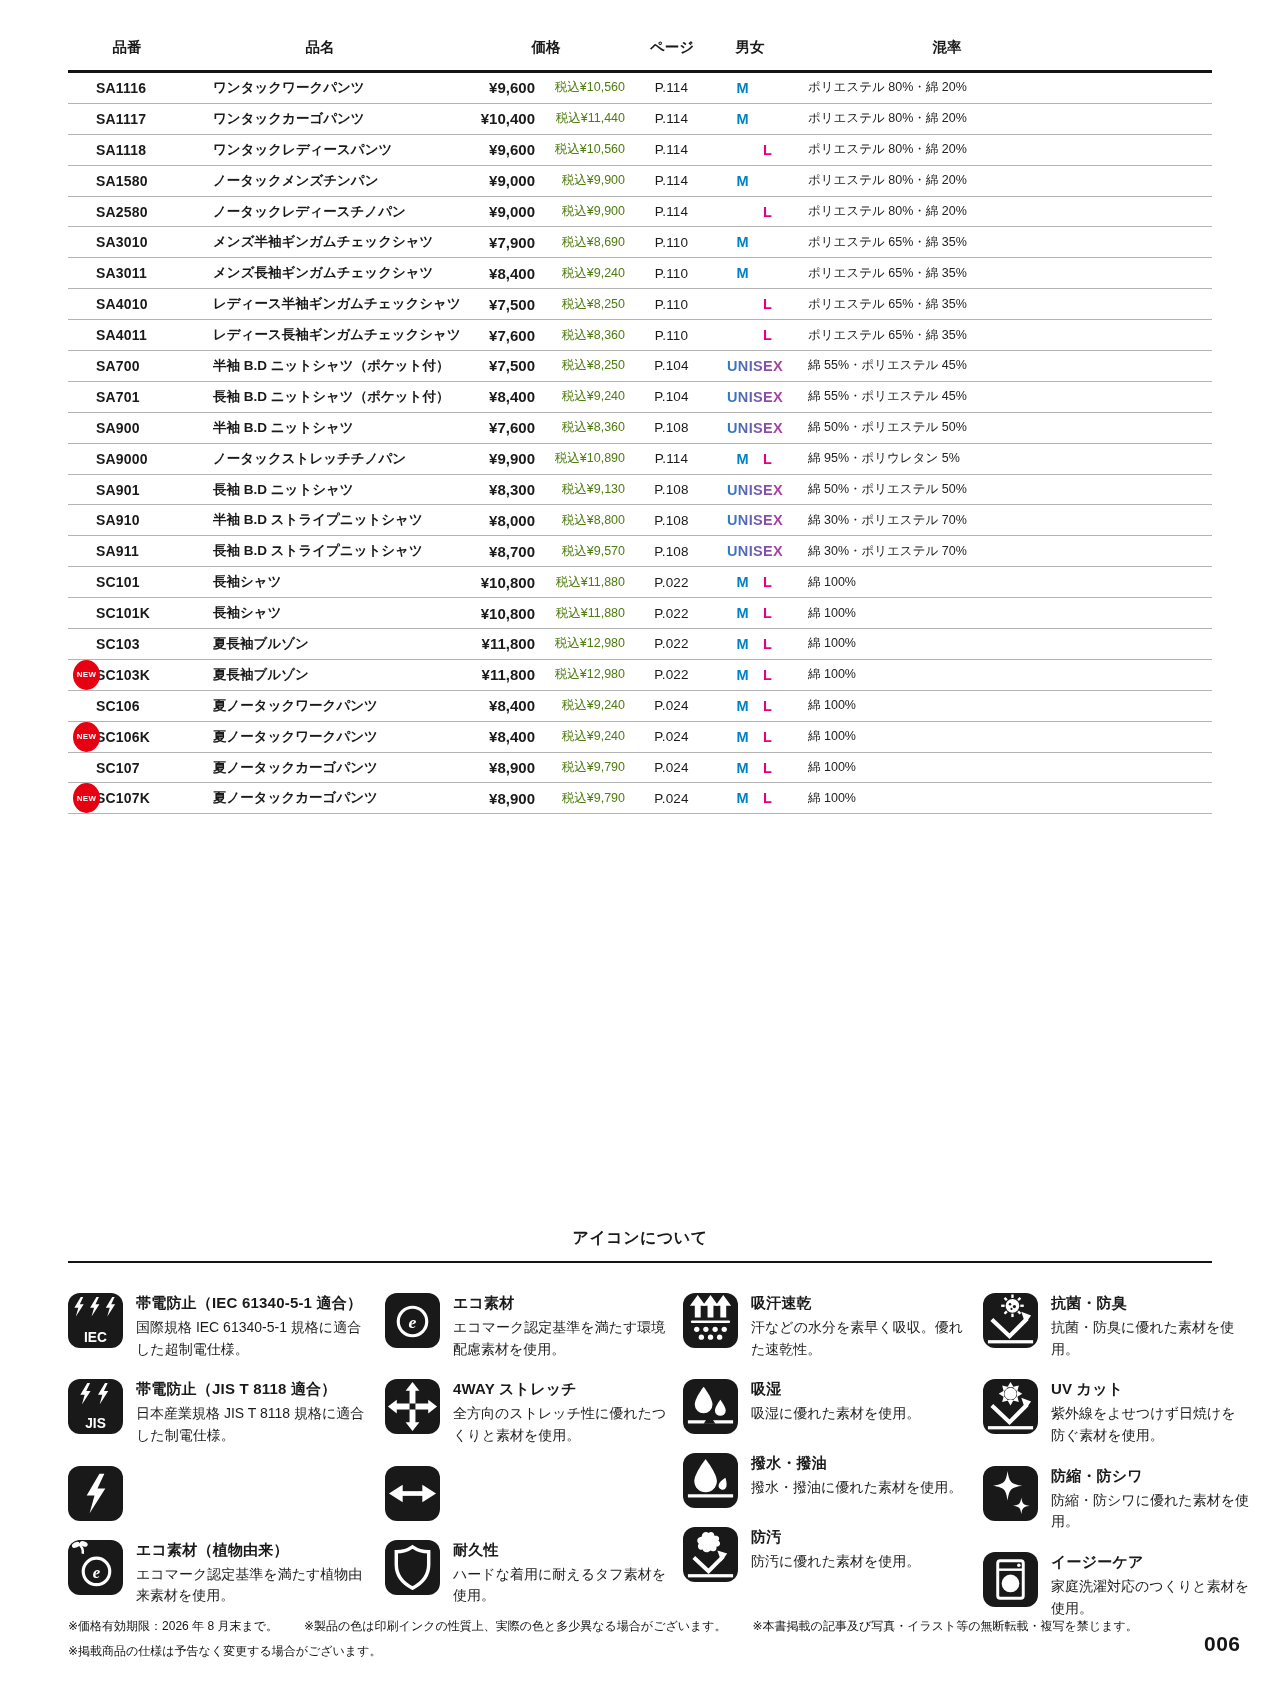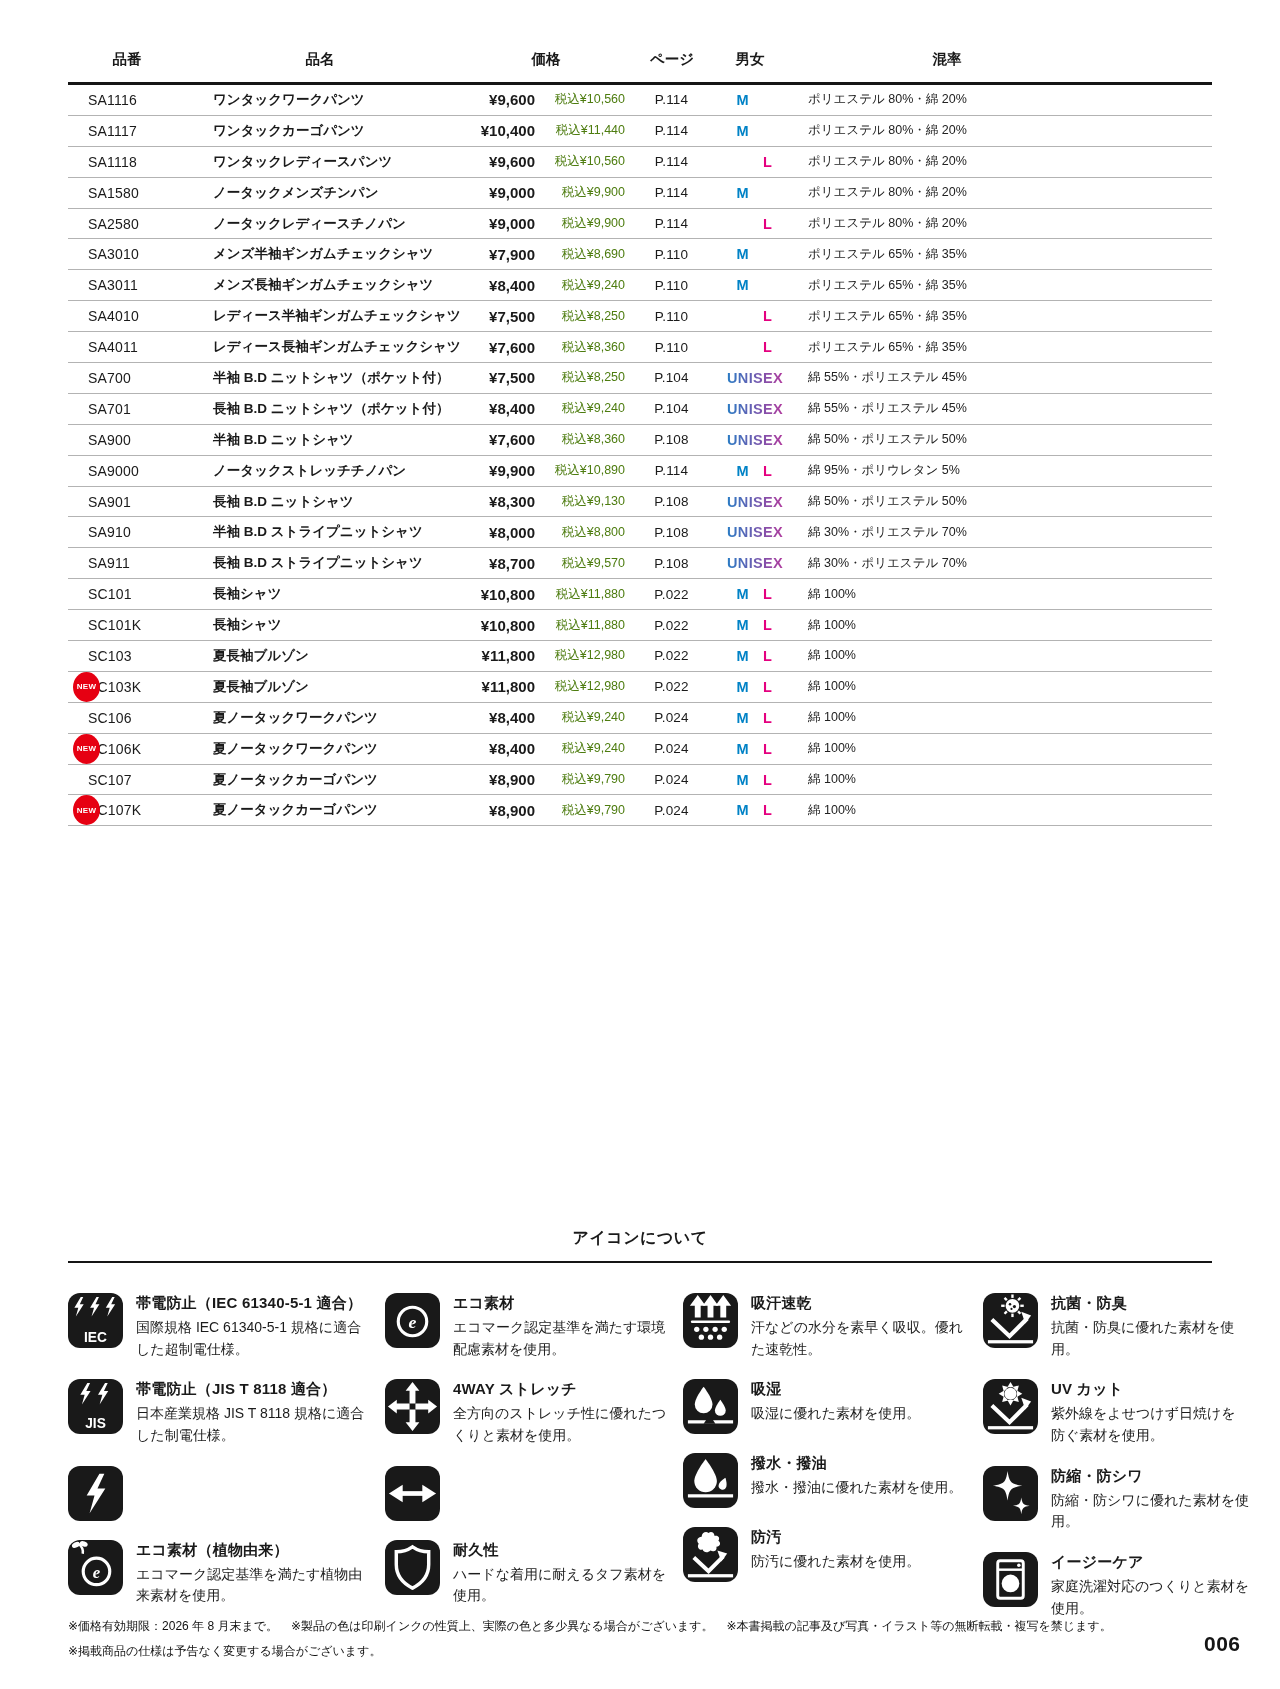--- a/index.html
+++ b/index.html
@@ -2,27 +2,27 @@
 <html><head>
 <meta charset="utf-8">
 <style>
   html,body{margin:0;padding:0}
   body{
     width:1280px;height:1689px;background:#ffffff;position:relative;overflow:hidden;
     font-family:"Liberation Sans","DejaVu Sans",sans-serif;color:#1a1a1a;
     -webkit-font-smoothing:antialiased;
   }
   
-  .table-wrap{position:absolute;left:68px;top:36px;width:1144px}
+  .table-wrap{position:absolute;left:68px;top:24px;width:1144px}
   .thead{position:relative;height:46px;border-bottom:3px solid #151515}
   .th{position:absolute;top:0;line-height:46px;font-size:14.5px;font-weight:700;transform:translateX(-50%);white-space:nowrap}
   .trow{display:grid;grid-template-columns:145px 255px 67px 90px 93px 84px 1fr;height:29.9px;align-items:center;border-bottom:1px solid #b3b3b3;position:relative}
   .cell{white-space:nowrap}
   .new-badge{position:absolute;left:5px;top:50%;transform:translateY(-50%);width:27px;height:30px;border-radius:50%;background:#e60012;color:#fff;font-size:8px;font-weight:700;display:flex;align-items:center;justify-content:center;letter-spacing:.3px}
-  .code{margin-left:20px;font-size:14px;font-weight:400;letter-spacing:.2px}
+  .code{margin-left:28px;font-size:14px;font-weight:700;letter-spacing:.2px}
   .c-name{font-size:13.5px;font-weight:700}
   .c-price{font-size:15px;font-weight:700;text-align:right}
   .c-tax{font-size:12.5px;color:#4d7c0f;text-align:right}
   .c-page{font-size:13.5px;font-weight:500;text-align:center;letter-spacing:.2px}
   .c-gender{display:flex;justify-content:center;align-items:center;padding-right:10px;font-size:14.5px;font-weight:700}
   .g-m{color:#0082c6;width:25px;text-align:center}
   .g-l{color:#e4007f;width:25px;text-align:center}
   .g-u{background:linear-gradient(90deg,#2a7cc4,#b03a9d);-webkit-background-clip:text;background-clip:text;color:transparent;letter-spacing:.3px}
   .c-blend{font-size:12.5px;padding-left:6px;color:#222}
   
@@ -33,21 +33,21 @@
   .icon-col{display:flex;flex-direction:column}
   .col-0{width:317px}.col-1{width:298px}.col-2{width:300px}.col-3{width:268px}
   .legend-item{display:flex;margin-bottom:19px;align-items:flex-start}
   .icon-tile{width:55px;height:55px;border-radius:12px;background:#191919;flex:0 0 55px;display:flex;align-items:center;justify-content:center}
   .legend-text{margin-left:13px;padding-right:16px;flex:1;padding-top:1px}
   .col-3 .legend-text{padding-right:2px}
   .legend-label{font-size:15px;font-weight:700;margin-bottom:4px;letter-spacing:.2px}
   .legend-desc{font-size:14px;line-height:1.55;color:#1c1c1c}
   
   .footnotes{position:absolute;left:68px;top:1618px;font-size:12px;font-weight:500;color:#111}
-  .fn-line{display:flex;gap:13px;margin-bottom:8px;white-space:nowrap}
+  .fn-line{display:flex;gap:26px;margin-bottom:8px;white-space:nowrap}
   .pagenum{position:absolute;top:1632px;left:1204px;font-size:21px;font-weight:700;letter-spacing:.5px;color:#151515}
 </style>
 </head>
 <body>
 
 <div class="table-wrap">
   <div class="thead">
     <span class="th" style="left:59px">品番</span>
     <span class="th" style="left:252px">品名</span>
     <span class="th" style="left:478px">価格</span>

